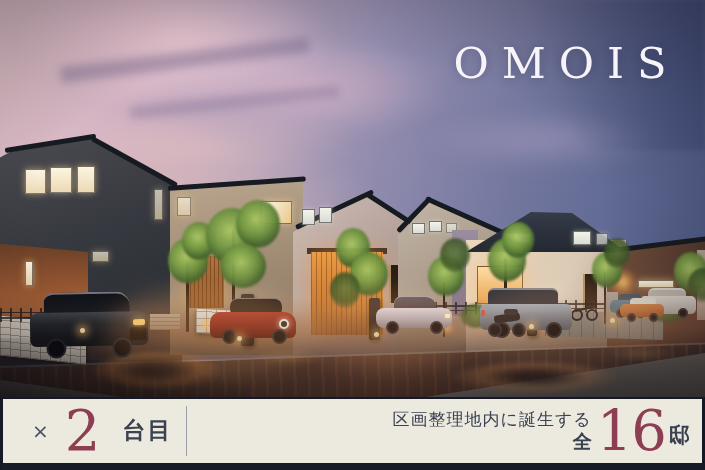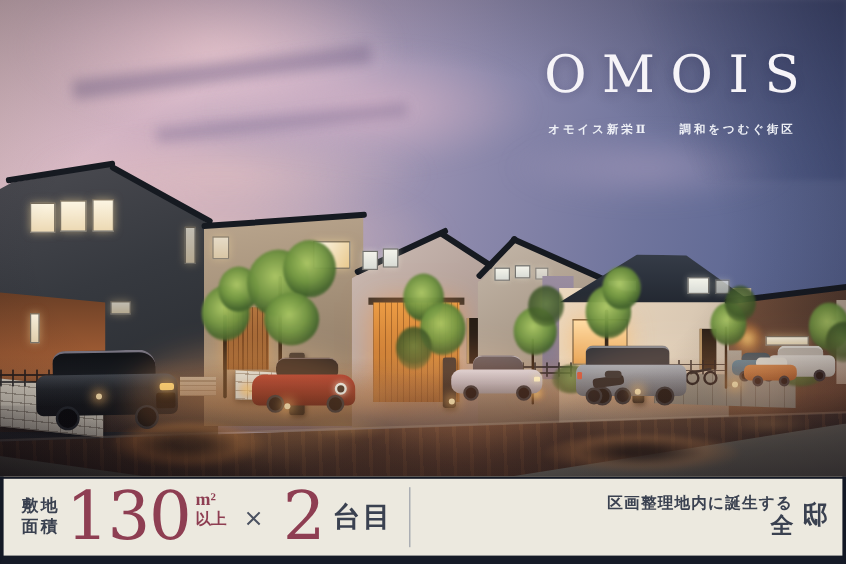--- a/index.html
+++ b/index.html
@@ -100,27 +100,27 @@
   .banner{left:0;top:397px;width:705px;height:73px;box-sizing:border-box;background:#ece9df;
     border:3px solid #141925;border-top-width:2px;border-bottom:7px solid #161b27;
     display:flex;align-items:center;padding:2px 12px 2px 15px;
     font-family:"Liberation Serif","DejaVu Serif",serif;color:#3a4150;}
   .spec{display:flex;align-items:center;}
   .big-num{font-family:"DejaVu Serif",serif;font-size:56px;line-height:.94;color:#8e3e52;letter-spacing:-1px;}
   .label-stack{display:flex;flex-direction:column;font-size:14px;font-weight:bold;line-height:1.25;letter-spacing:2px;margin-right:5px;}
   .unit-stack{display:flex;flex-direction:column;color:#8e3e52;font-size:13px;font-weight:bold;line-height:1.15;margin-left:4px;margin-top:-12px;}
   .unit-stack .sup{font-size:15px;}
   .mult{font-size:20px;color:#4a5160;margin:0 16px 0 14px;font-family:"DejaVu Sans",sans-serif;}
-  .spec2-col{display:flex;flex-direction:column;margin-left:7px;line-height:1.15;}
+  .spec2-col{display:flex;flex-direction:column;margin-left:23px;line-height:1.15;}
   .spec2-unit{font-size:23px;font-weight:bold;letter-spacing:2px;}
   .spec2-desc{font-size:14px;letter-spacing:.5px;margin-top:1px;}
   .divider{width:1px;height:50px;background:#9ba0a9;margin-left:14px;}
   .spec3{margin-left:auto;}
   .spec3-col{display:flex;flex-direction:column;align-items:flex-end;line-height:1.25;margin-right:5px;}
-  .spec3-desc{font-size:13px;letter-spacing:1px;font-weight:bold;}
+  .spec3-desc{font-size:17px;letter-spacing:1px;font-weight:normal;}
   .spec3-prefix{font-size:19px;font-weight:bold;}
   .spec3-unit{font-size:21px;font-weight:bold;align-self:flex-end;margin:0 0 8px 3px;}
 </style>
 </head>
 <body>
 
 <div id="stage">
   <div id="scene">
     <div class="abs sky"></div>
     <div class="abs cloud c1"></div>
@@ -302,48 +302,34 @@
     <div class="lamp" style="left:80px;top:328px;"></div>
     <div class="lamp" style="left:237px;top:336px;"></div>
     <div class="lamp" style="left:374px;top:332px;"></div>
     <div class="lamp" style="left:529px;top:324px;"></div>
     <div class="lamp" style="left:610px;top:318px;"></div>
     <div class="abs fgshadow"></div>
     <div class="abs vignette"></div>
 
     <div class="abs logo">
       <div class="logo-brand">OMOIS</div>
-      <div class="logo-jp">
-        <span>オモイス新栄Ⅱ</span>
-        <span>調和をつむぐ街区</span>
-      </div>
     </div>
   </div>
 
   <div class="abs banner">
-    <div class="spec">
-      <div class="label-stack">
-        <span>敷地</span>
-        <span>面積</span>
-      </div>
-      <div class="big-num">130</div>
-      <div class="unit-stack">
-        <span class="sup">m²</span>
-        <span>以上</span>
-      </div>
-    </div>
     <div class="mult">×</div>
     <div class="spec">
       <div class="big-num">2</div>
       <div class="spec2-col">
         <span class="spec2-unit">台目</span>
       </div>
     </div>
     <div class="divider"></div>
     <div class="spec spec3">
       <div class="spec3-col">
         <span class="spec3-desc">区画整理地内に誕生する</span>
         <span class="spec3-prefix">全</span>
       </div>
+      <div class="big-num">16</div>
       <span class="spec3-unit">邸</span>
     </div>
   </div>
 </div>
 
 </body></html>

